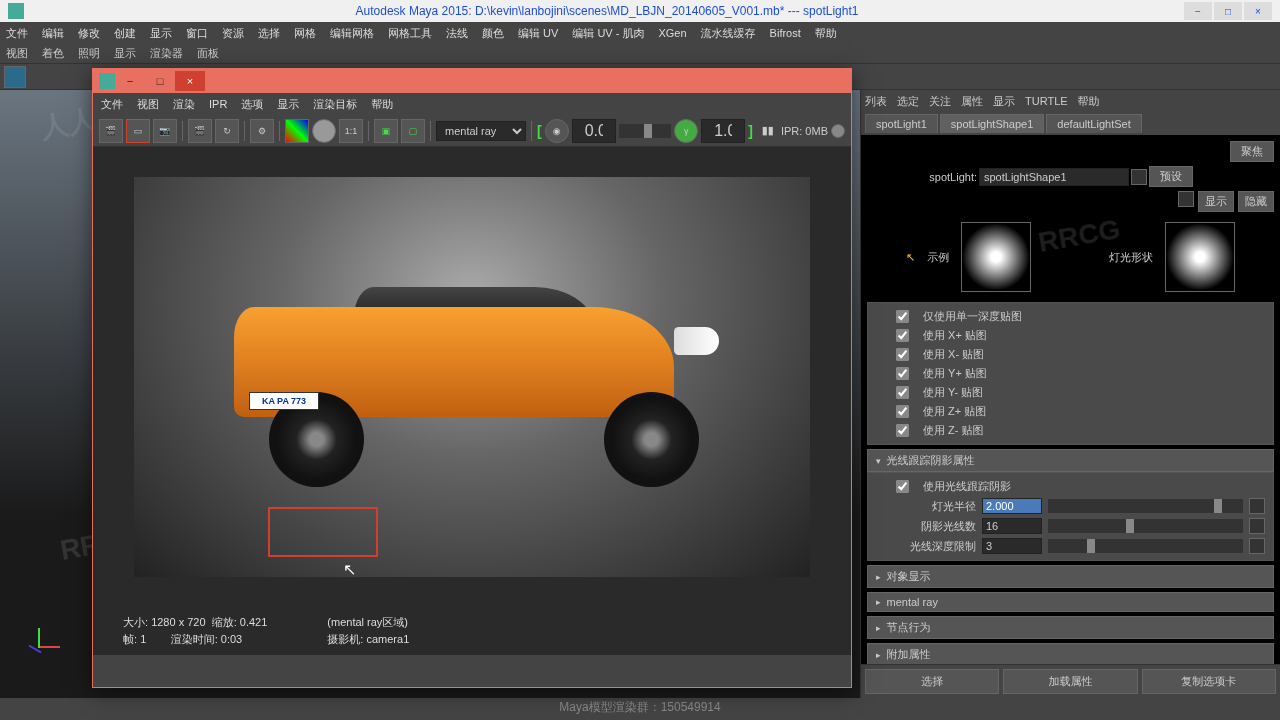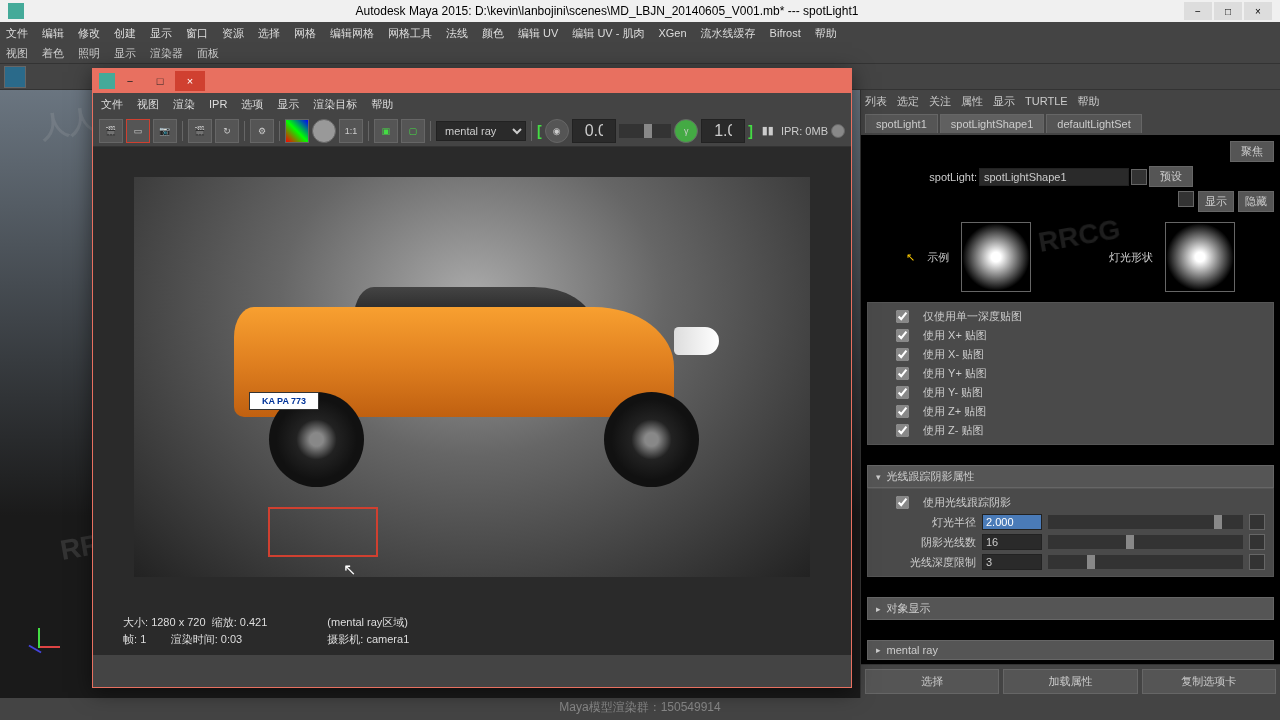--- a/index.html
+++ b/index.html
@@ -1,17 +1,17 @@
 <!DOCTYPE html>
 <html><head>
 <meta charset="utf-8">
 <style>
 * { margin: 0; padding: 0; box-sizing: border-box; font-family: "Microsoft YaHei", Arial, sans-serif; }
 body { background: #444; color: #ccc; font-size: 11px; width: 1280px; height: 720px; overflow: hidden; position: relative; }
-.titlebar { background: #f0f0f0; color: #000000; height: 22px; display: flex; align-items: center; padding: 0 8px; font-size: 12px; }
+.titlebar { background: #f0f0f0; color: #1d4ed8; height: 22px; display: flex; align-items: center; padding: 0 8px; font-size: 12px; }
 .titlebar .icon { width: 16px; height: 16px; background: #4a9; margin-right: 6px; }
 .titlebar .title { flex: 1; text-align: center; }
 .win-controls { display: flex; gap: 2px; }
 .win-btn { width: 28px; height: 18px; background: #ddd; display: flex; align-items: center; justify-content: center; font-size: 10px; }
 .main-menu { background: #444; height: 22px; display: flex; align-items: center; padding: 0 6px; gap: 14px; }
 .main-menu span { color: #ddd; cursor: pointer; }
 .sub-menu { background: #444; height: 20px; display: flex; align-items: center; padding: 0 6px; gap: 14px; border-bottom: 1px solid #333; }
 .toolbar-row { background: #444; height: 26px; display: flex; align-items: center; padding: 0 4px; gap: 2px; border-bottom: 1px solid #333; }
 .tool-icon { width: 22px; height: 22px; background: #555; border: 1px solid #666; }
 .workspace { display: flex; height: calc(720px - 112px); }
@@ -22,21 +22,21 @@
 .attr-tabs { display: flex; gap: 2px; padding: 2px 4px; }
 .attr-tab { background: #555; padding: 3px 10px; border: 1px solid #666; border-bottom: none; font-size: 11px; }
 .attr-tab.active { background: #606060; }
 .attr-content { flex: 1; overflow-y: auto; padding: 6px; background: #000000; }
 .attr-row { display: flex; align-items: center; gap: 2px; margin-bottom: 4px; }
 .attr-label { width: 110px; text-align: right; font-size: 11px; }
 .attr-field { background: #2a2a2a; border: 1px solid #222; color: #ccc; padding: 2px 4px; font-size: 11px; }
 .attr-btn { background: #555; border: 1px solid #666; padding: 2px 10px; color: #ccc; font-size: 11px; }
 .preview-row { display: flex; align-items: center; justify-content: space-around; padding: 10px 0; }
 .preview-box { width: 70px; height: 70px; background: radial-gradient(circle at center, #fff 10%, #000 70%); border: 1px solid #666; }
-.section-header { background: #555; padding: 3px 8px; border: 1px solid #666; margin-top: 20px; display: flex; align-items: center; gap: 6px; }
+.section-header { background: #555; padding: 3px 8px; border: 1px solid #666; margin-top: 4px; display: flex; align-items: center; gap: 6px; }
 .section-header::before { content: "▸"; font-size: 9px; }
 .section-header.open::before { content: "▾"; }
 .check-row { display: flex; align-items: center; gap: 14px; padding: 2px 0 2px 24px; }
 .check-row input { accent-color: #888; }
 .slider-row { display: flex; align-items: center; gap: 6px; padding: 2px 4px; }
 .slider-label { width: 100px; text-align: right; font-size: 11px; }
 .slider-input { width: 60px; background: #2a2a2a; border: 1px solid #222; color: #ccc; padding: 1px 3px; font-size: 11px; }
 .slider-input.selected { background: #4a7bb8; color: #fff; }
 .slider-track { flex: 1; height: 14px; background: #333; position: relative; }
 .slider-thumb { position: absolute; width: 8px; height: 14px; background: #888; top: 0; }

